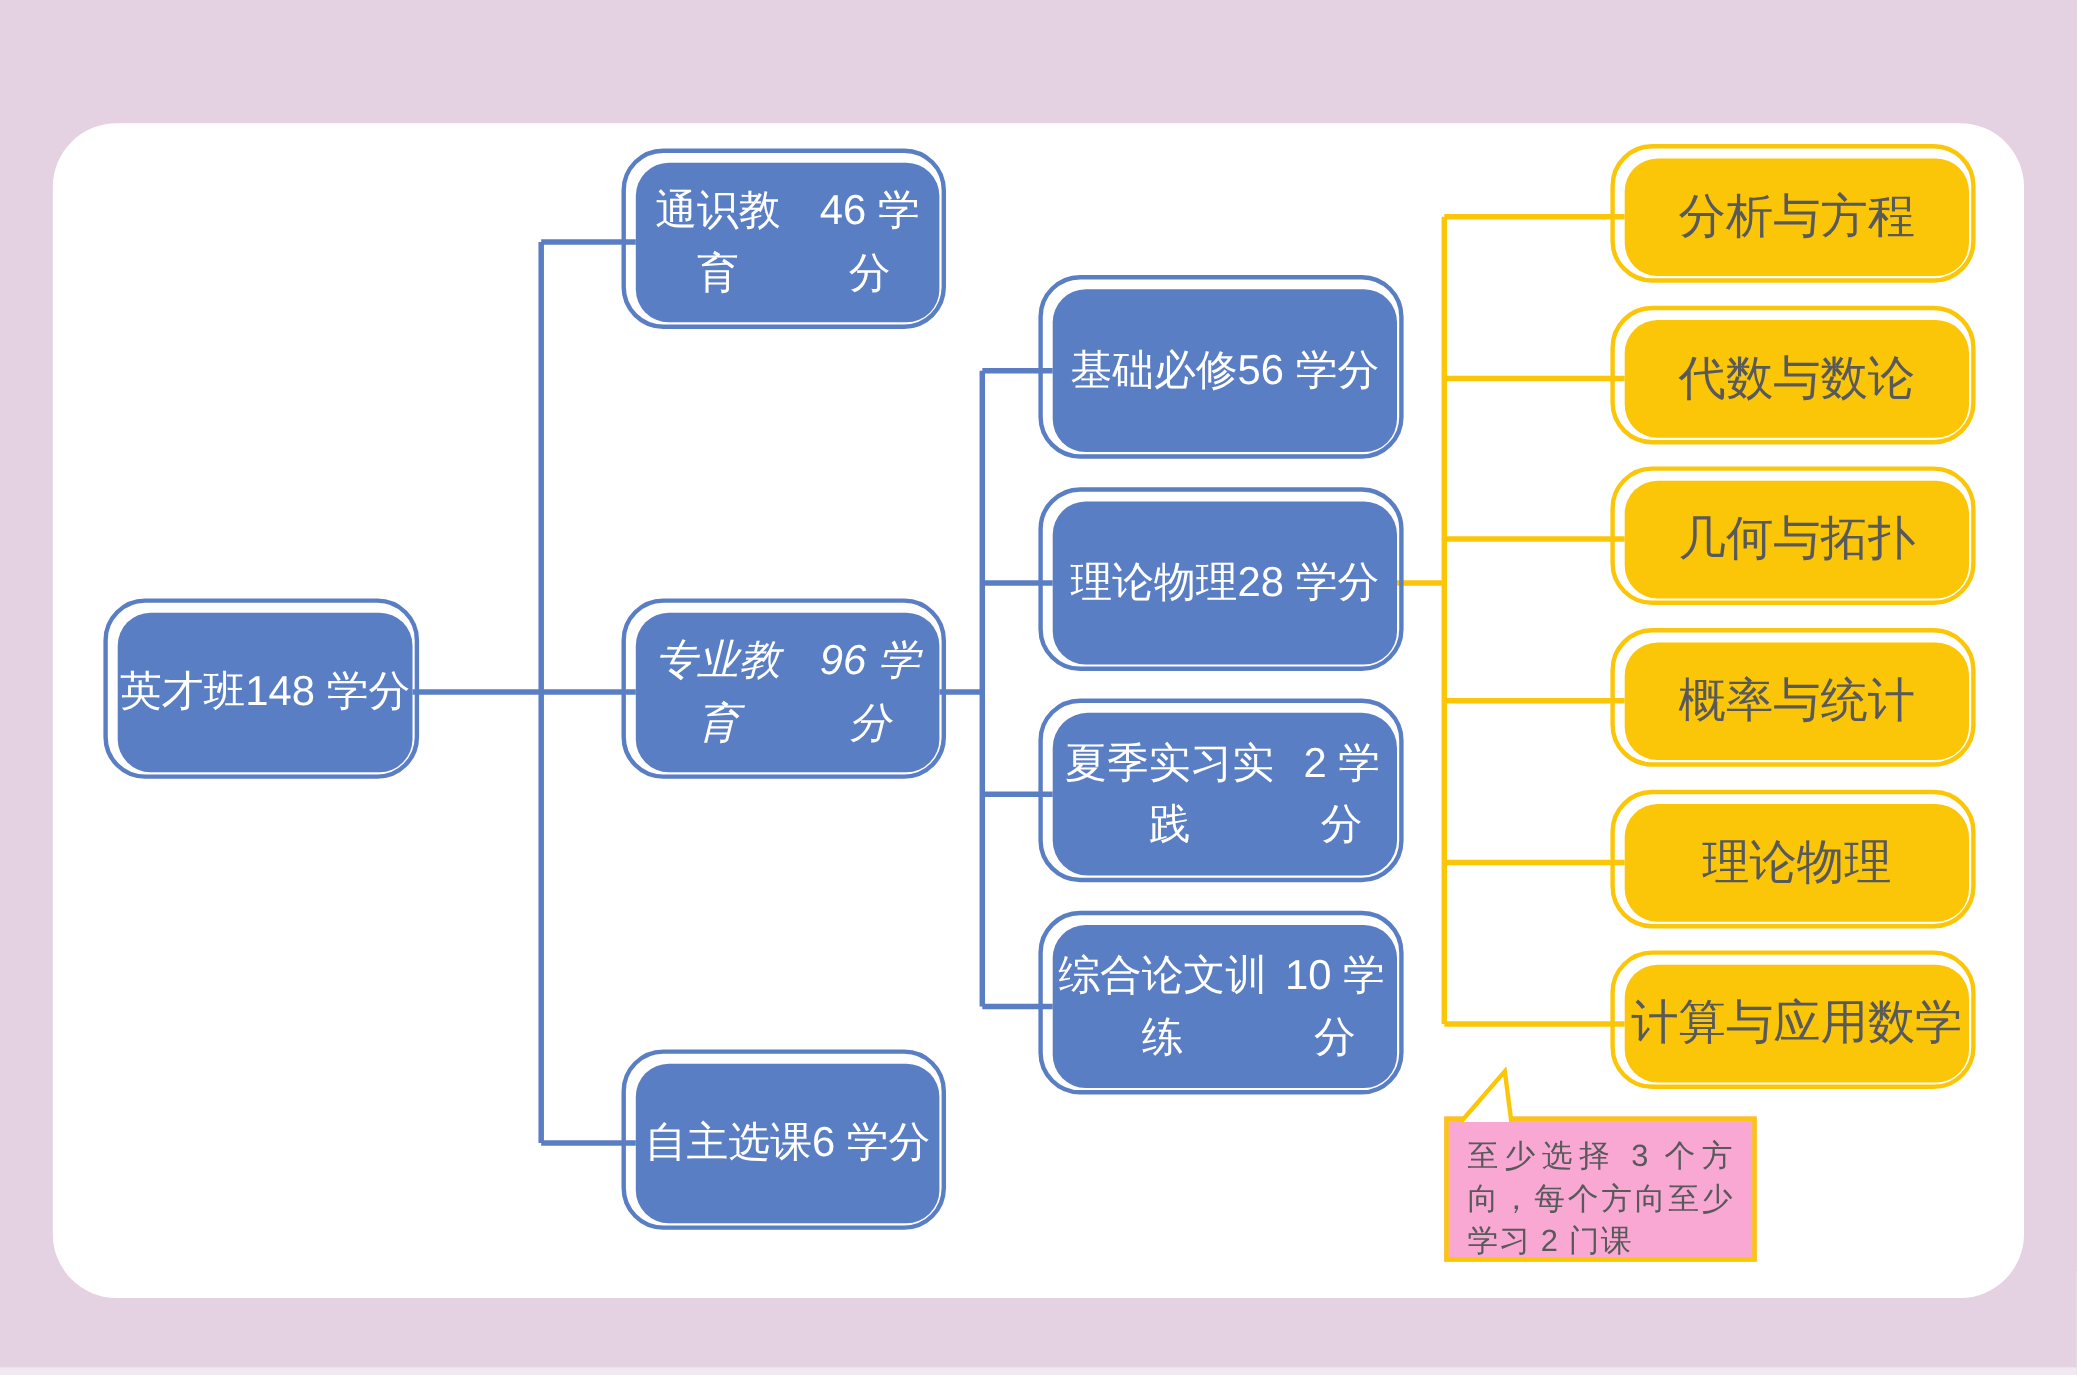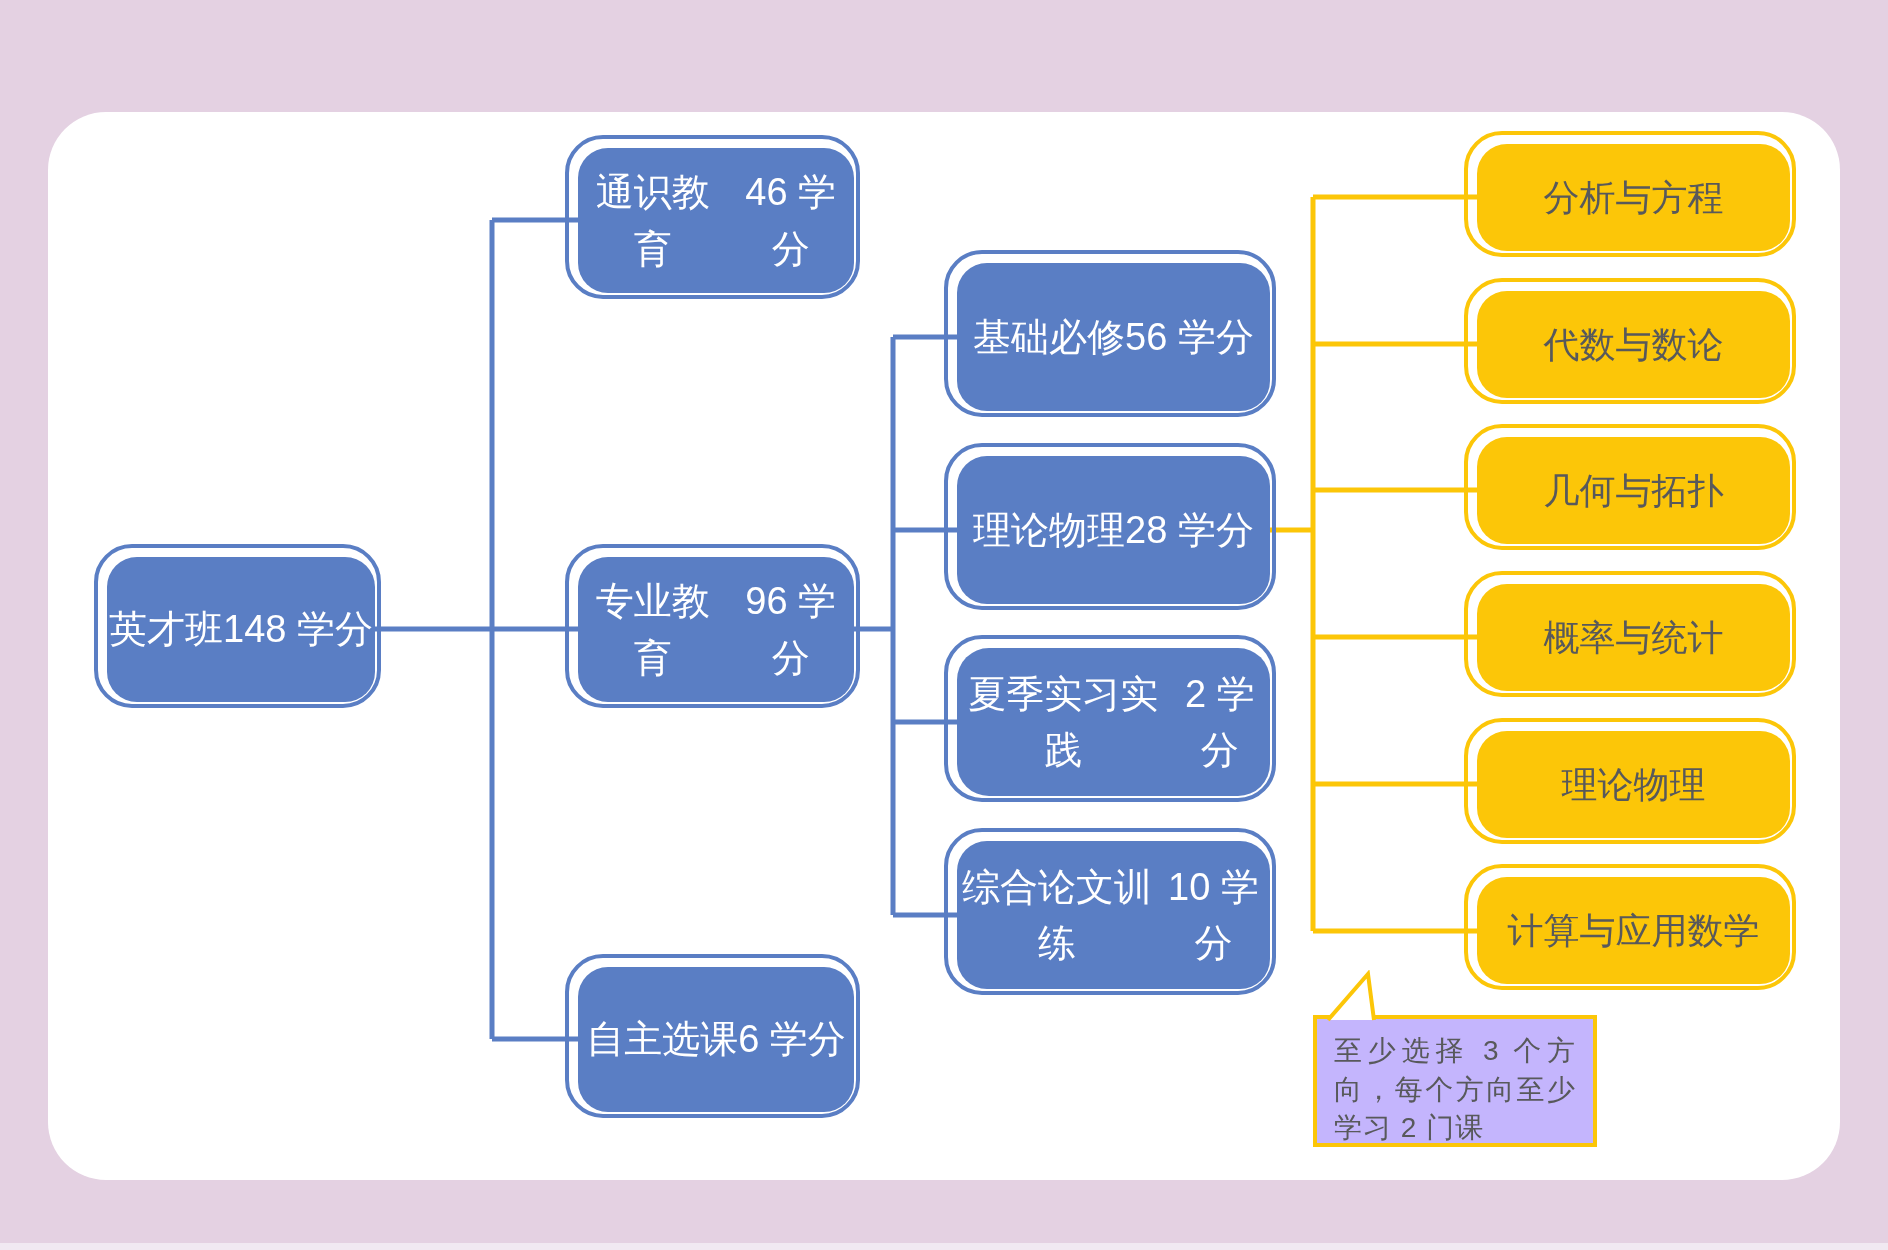--- a/index.html
+++ b/index.html
@@ -11,40 +11,40 @@
   #canvas{position:relative;width:1888px;height:1250px;background:var(--bg);overflow:hidden;}
   #panel{position:absolute;left:48px;top:112px;width:1792px;height:1068px;background:var(--panel);border-radius:58px;}
   #diagram-title{position:absolute;left:0;top:30px;width:100%;text-align:center;font-size:40px;letter-spacing:6px;color:var(--titlec);z-index:2;}
   #edge-strip{position:absolute;left:0;bottom:0;width:100%;height:7px;background:#f1e9f2;}
   svg.lines{position:absolute;left:0;top:0;z-index:1;}
   .node{position:absolute;box-sizing:border-box;z-index:2;display:flex;flex-direction:row;align-items:center;justify-content:center;
         text-align:center;border-radius:30px;font-size:38px;line-height:1.48;}
   .node::before{content:"";position:absolute;left:-13px;top:-13px;right:-6px;bottom:-6px;border:4px solid;border-radius:38px;pointer-events:none;}
   .blue{background:var(--blue);color:#ffffff;}
   .blue::before{border-color:var(--blue);}
-  .yellow{background:var(--yellow);color:var(--dark);font-size:36px;}
+  .yellow{background:var(--yellow);color:var(--dark);font-size:43px;}
   .yellow::before{border-color:var(--yellow);}
   
   #n-root {left:107px; top:557px; width:268px; height:145px;}
   #n-l2-0 {left:578px; top:148px; width:276px; height:145px;}
-  #n-l2-1 {left:578px; top:557px; width:276px; height:145px;}
+  #n-l2-1 {left:578px; top:557px; width:276px; height:145px;font-style:italic;}
   #n-l2-2 {left:578px; top:967px; width:276px; height:145px;}
   #n-l3-0 {left:957px; top:263px; width:313px; height:148px;}
   #n-l3-1 {left:957px; top:456px; width:313px; height:148px;}
   #n-l3-2 {left:957px; top:648px; width:313px; height:148px;border-radius:32px;}
   #n-l3-3 {left:957px; top:841px; width:313px; height:148px;}
   #n-d-0 {left:1477px; top:144px; width:313px; height:107px;}
   #n-d-1 {left:1477px; top:291px; width:313px; height:107px;}
   #n-d-2 {left:1477px; top:437px; width:313px; height:107px;}
   #n-d-3 {left:1477px; top:584px; width:313px; height:107px;}
   #n-d-4 {left:1477px; top:731px; width:313px; height:107px;}
   #n-d-5 {left:1477px; top:877px; width:313px; height:107px;}
   
   #callout{position:absolute;left:1313px;top:1015px;width:284px;height:132px;box-sizing:border-box;
-           background:#c4b5fd;border:4px solid var(--yellow);z-index:2;}
+           background:#f9a8d4;border:4px solid var(--yellow);z-index:2;}
   #callout .txt{padding:13px 17px;font-size:28px;line-height:1.38;color:var(--dark);text-align:justify;letter-spacing:1px;}
   #callout-tail{position:absolute;left:1322px;top:970px;z-index:3;}
 </style>
 </head>
 <body>
 
 <div id="canvas">
 
   <div id="panel"></div>
 

